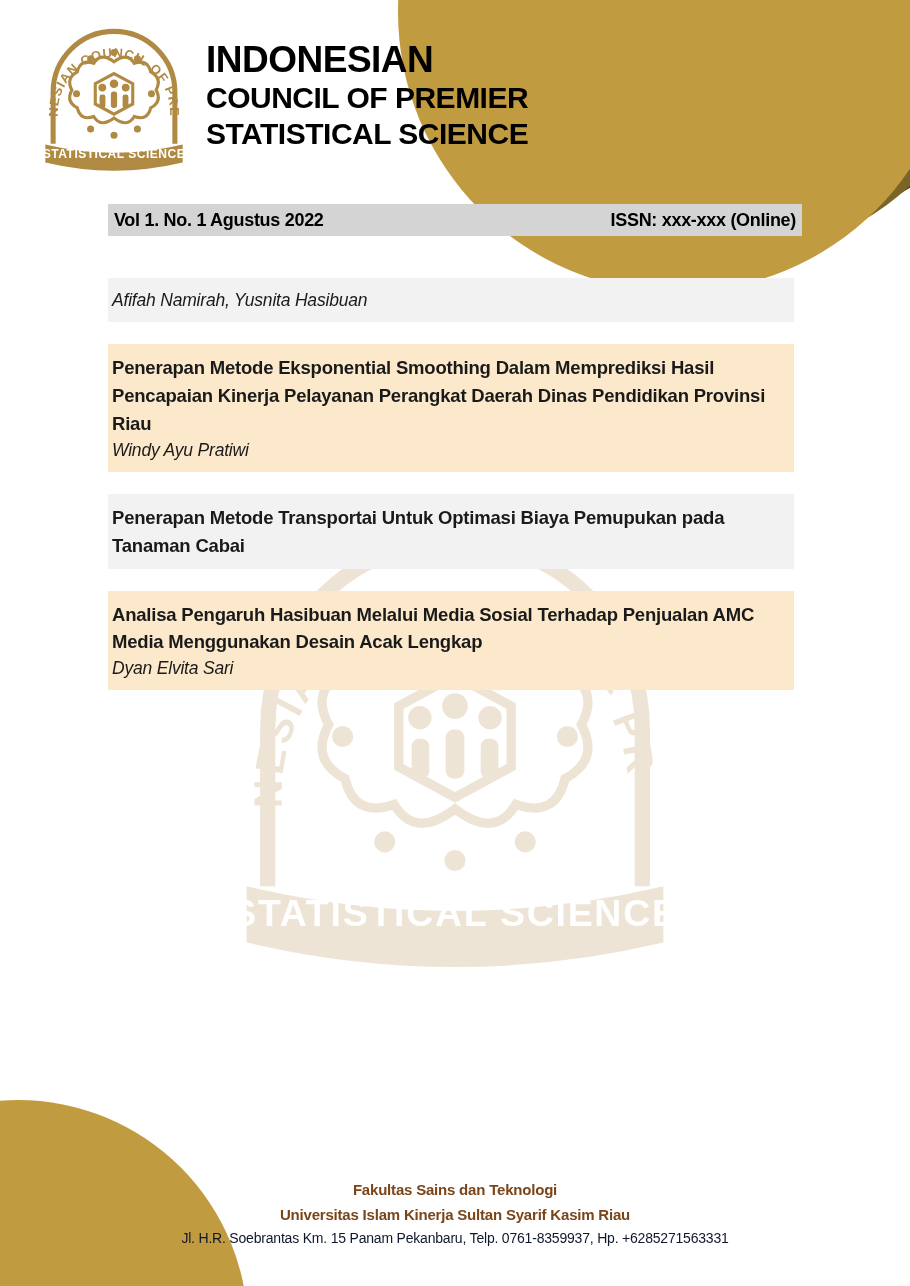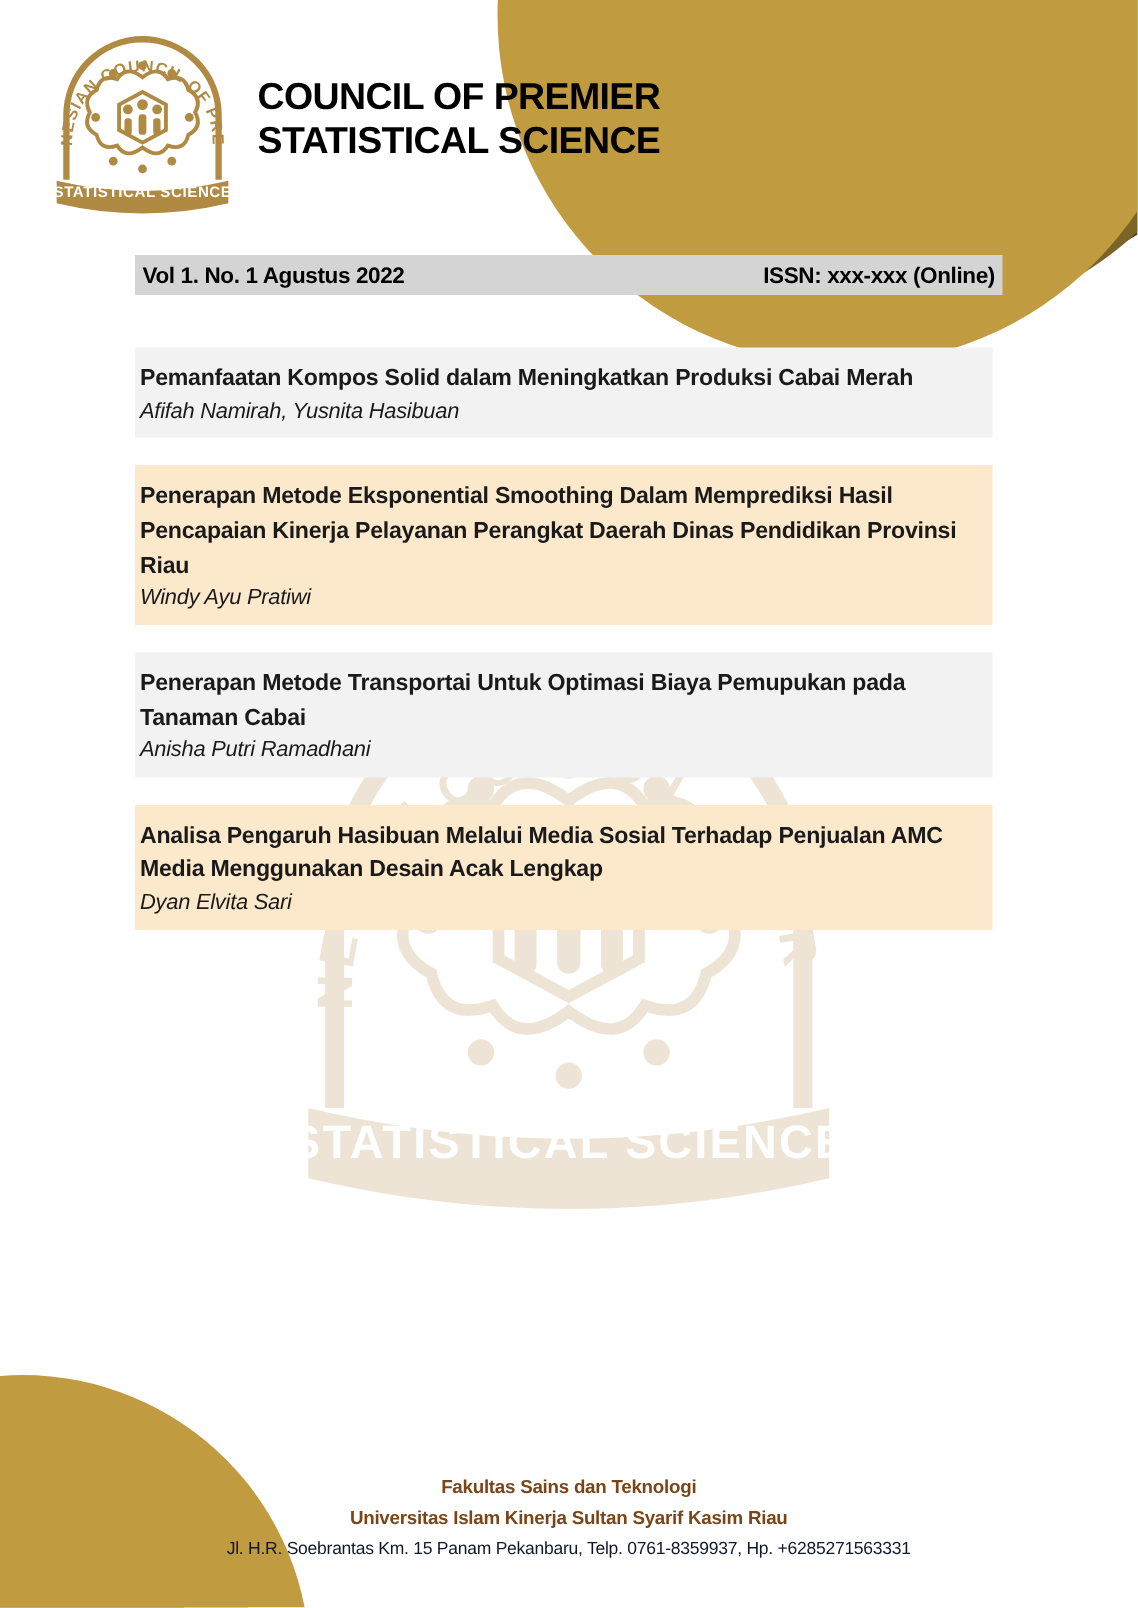--- a/index.html
+++ b/index.html
@@ -266,42 +266,41 @@
         <circle cx="296" cy="202" r="9"></circle>
         <circle cx="140" cy="292" r="9"></circle>
         <circle cx="260" cy="292" r="9"></circle>
         <circle cx="200" cy="308" r="9"></circle>
       </g>
       <path d="M 24 332 q 176 42 352 0 l 0 46 q -176 42 -352 0 Z" fill="#b08a43"></path>
       <text x="200" y="366" text-anchor="middle" font-family="'Liberation Sans', sans-serif" font-size="31" font-weight="bold" fill="#ffffff" letter-spacing="1.2">STATISTICAL SCIENCE</text>
     </svg>
 
     <div class="journal-title">
+      <div class="jt-line1">INDONESIAN</div>
       <div class="jt-line2">COUNCIL OF PREMIER</div>
       <div class="jt-line3">STATISTICAL SCIENCE</div>
     </div>
   </div>
 
   <div class="issue-bar">
     <span class="issue-vol">Vol 1. No. 1 Agustus 2022</span>
     <span class="issue-issn">ISSN: xxx-xxx (Online)</span>
   </div>
 
   <div class="toc" id="toc">
       <div class="toc-item shade-gray">
-        <div class="toc-title">Pemanfaatan Kompos Solid dalam Meningkatkan Produksi Cabai Merah</div>
         <div class="toc-authors">Afifah Namirah, Yusnita Hasibuan</div>
       </div>
       <div class="toc-item shade-cream">
         <div class="toc-title">Penerapan Metode Eksponential Smoothing Dalam Memprediksi Hasil Pencapaian Kinerja Pelayanan Perangkat Daerah Dinas Pendidikan Provinsi Riau</div>
         <div class="toc-authors">Windy Ayu Pratiwi</div>
       </div>
       <div class="toc-item shade-gray">
         <div class="toc-title">Penerapan Metode Transportai Untuk Optimasi Biaya Pemupukan pada Tanaman Cabai</div>
-        <div class="toc-authors">Anisha Putri Ramadhani</div>
       </div>
       <div class="toc-item shade-cream">
         <div class="toc-title">Analisa Pengaruh Hasibuan Melalui Media Sosial Terhadap Penjualan AMC Media Menggunakan Desain Acak Lengkap</div>
         <div class="toc-authors">Dyan Elvita Sari</div>
       </div>
     </div>
 
   <div class="footer">
     <div class="f-line1">Fakultas Sains dan Teknologi</div>
     <div class="f-line2">Universitas Islam Kinerja Sultan Syarif Kasim Riau</div>

